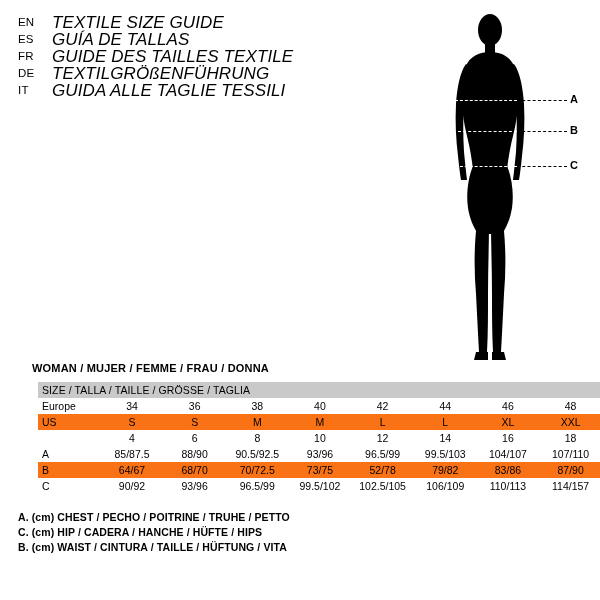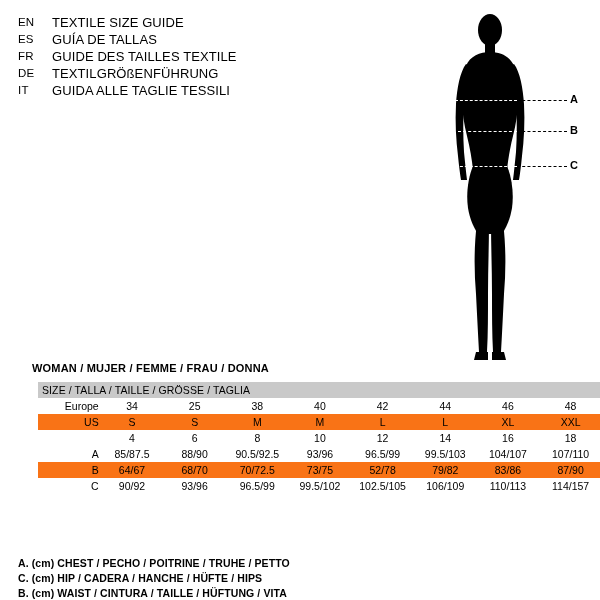--- a/index.html
+++ b/index.html
@@ -34,23 +34,24 @@
     height: 17px;
     line-height: 17px;
   }
   .lang-code {
     width: 34px;
     flex: 0 0 34px;
     font-size: 11.5px;
     letter-spacing: 0.2px;
   }
   .lang-title {
-    font-size: 13px;
+    font-size: 17px;
     letter-spacing: 0.1px;
     white-space: nowrap;
+    font-style: italic;
   }
 
   
   .figure-wrap {
     position: absolute;
     left: 400px;
     top: 8px;
     width: 190px;
     height: 360px;
   }
@@ -101,21 +102,21 @@
     margin-left: 20px;
   }
   table.size-table td {
     height: 16px;
     padding: 0 2px;
     text-align: center;
     vertical-align: middle;
     white-space: nowrap;
   }
   table.size-table td.rowlabel {
-    text-align: right;
+    text-align: left;
     padding-left: 4px;
     width: 92px;
   }
   tr.header-row td {
     background: #c9c9c9;
     font-weight: normal;
     text-align: left;
     padding-left: 4px;
     letter-spacing: 0.1px;
   }
@@ -123,21 +124,21 @@
     background: #f97316;
   }
   tr.plain td {
     background: #ffffff;
   }
 
   
   .legend {
     position: absolute;
     left: 18px;
-    top: 556px;
+    top: 510px;
     width: 564px;
   }
   .legend-row {
     font-size: 10.5px;
     font-weight: bold;
     line-height: 15px;
     letter-spacing: 0.1px;
   }
 </style>
 </head>
@@ -249,21 +250,21 @@
   <div class="table-wrap">
     <table class="size-table">
       <tbody>
         <tr class="header-row">
           <td colspan="9">SIZE / TALLA / TAILLE / GRÖSSE / TAGLIA</td>
         </tr>
 
         <tr class="plain">
           <td class="rowlabel">Europe</td>
           <td>34</td>
-          <td>25</td>
+          <td>36</td>
           <td>38</td>
           <td>40</td>
           <td>42</td>
           <td>44</td>
           <td>46</td>
           <td>48</td>
         </tr>
 
         <tr class="shade">
           <td class="rowlabel">US</td>

